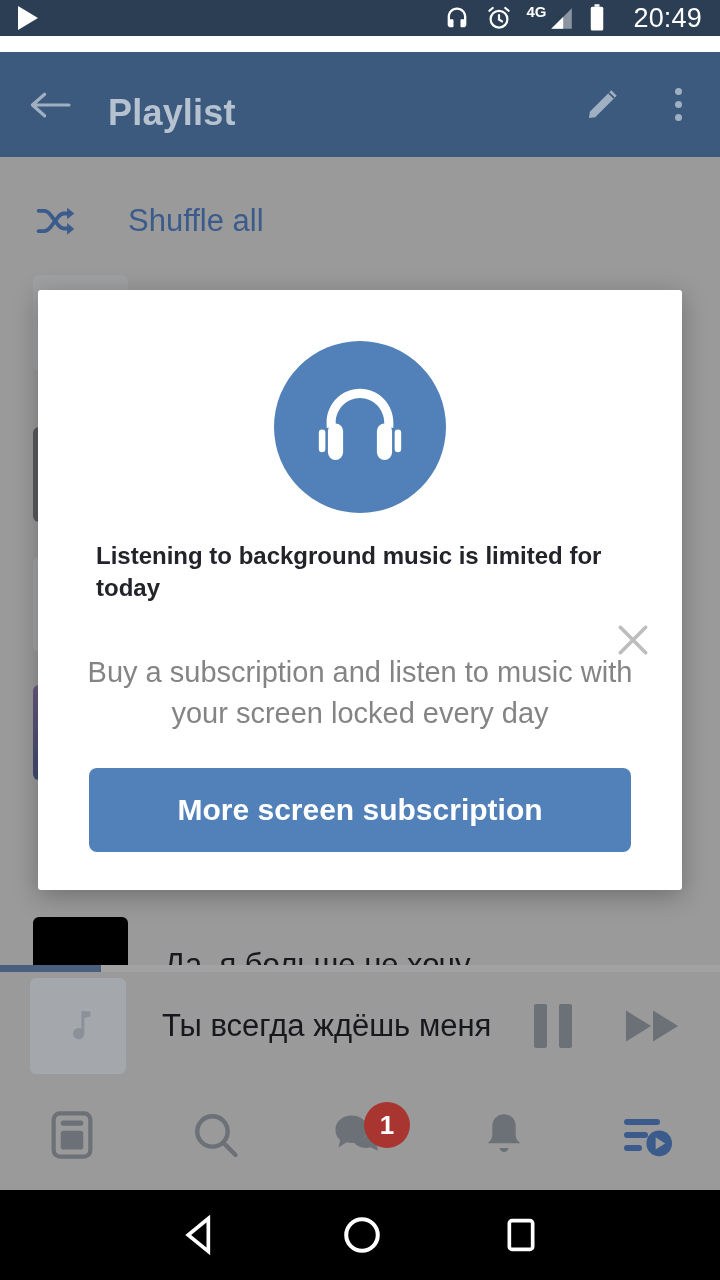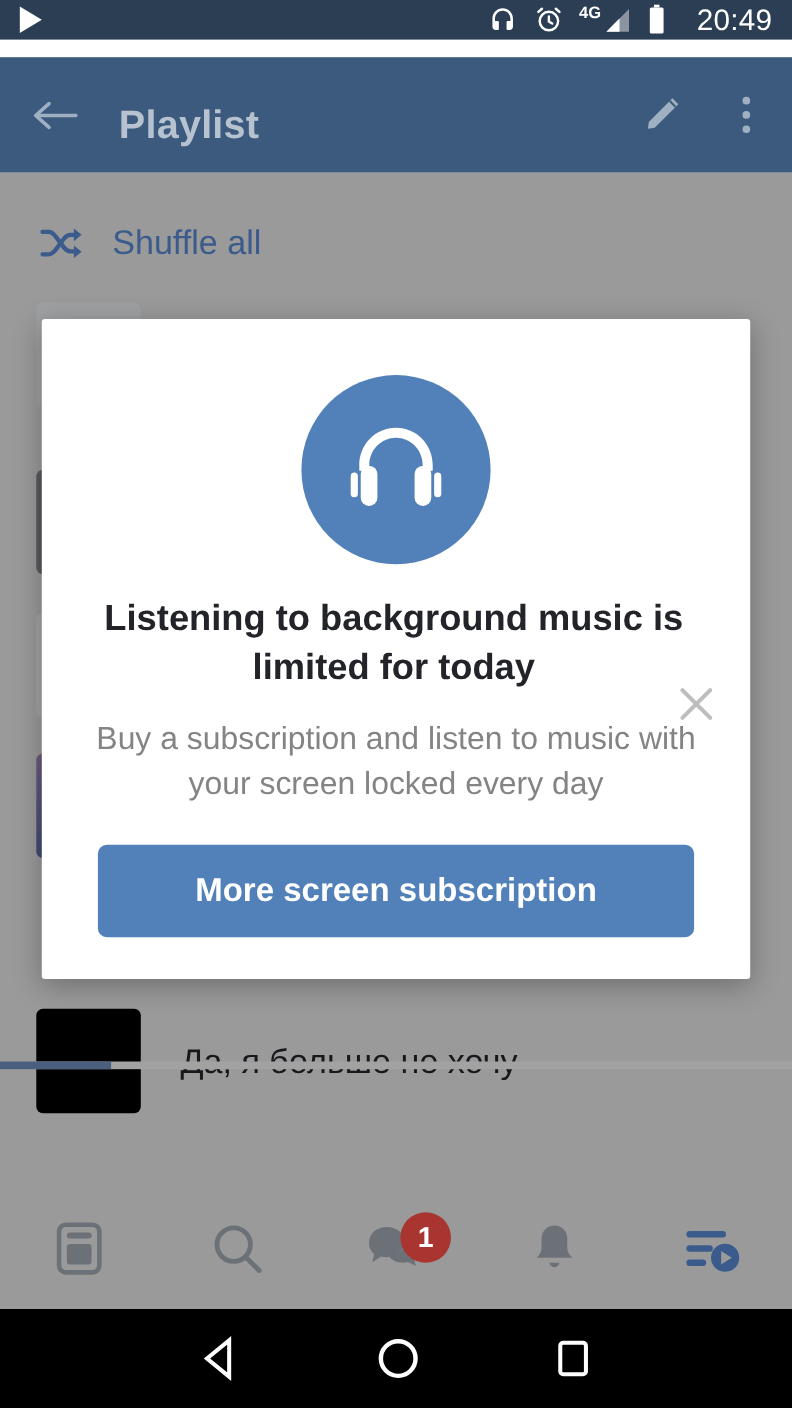--- a/index.html
+++ b/index.html
@@ -44,21 +44,21 @@
   
   .content{
     position:absolute; top:157px; left:0; width:720px; height:951px;
     background:#9a9a9a;
   }
   .shuffle-row{
     position:absolute; top:16px; left:0; width:720px; height:96px;
     display:flex; align-items:center; padding-left:36px;
   }
   .shuffle-label{
-    font-size:31px; color:#3a5b8b; margin-left:24px;
+    font-size:31px; color:#3a5b8b; margin-left:50px;
   }
   .track{
     position:absolute; left:33px; display:flex; align-items:center;
   }
   .art{ width:95px; height:95px; border-radius:6px; flex:none; }
   .track-title{
     font-size:31px; color:#16181c; margin-left:36px; white-space:nowrap;
   }
 
   
@@ -108,22 +108,22 @@
     width:46px;height:46px; display:flex;align-items:center;justify-content:center;
   }
   .dlg-icon-wrap{
     position:absolute; top:51px; left:0; width:644px; display:flex; justify-content:center;
   }
   .circle{
     width:172px;height:172px;border-radius:50%;background:#5181b8;
     display:flex;align-items:center;justify-content:center;
   }
   .dlg-title{
-    position:absolute; top:250px; left:44px; width:552px;
-    text-align:center; font-size:33px; font-weight:700; color:#222429; line-height:1.32;
+    position:absolute; top:250px; left:58px; width:552px;
+    text-align:left; font-size:24px; font-weight:700; color:#222429; line-height:1.32;
   }
   .dlg-body{
     position:absolute; top:362px; left:40px; width:564px;
     text-align:center; font-size:29px; color:#848484; line-height:1.42;
   }
   .dlg-btn{
     position:absolute; top:478px; left:51px; width:542px; height:84px;
     background:#5181b8; border:none; border-radius:8px;
     color:#ffffff; font-size:30px; font-weight:700;
     font-family:"Liberation Sans", sans-serif;
@@ -220,20 +220,38 @@
     <div class="track" style="top:760px">
       <span class="art" style="background:#000000"></span>
       <span class="track-title">Да, я больше не хочу</span>
     </div>
   </div>
 
   <div class="progress">
       <span style="width: 14%;"></span>
     </div>
 
+  <div class="miniplayer">
+    <span class="mini-art">
+      <svg width="40" height="44" viewBox="0 0 24 24">
+        <path fill="#8c9099" d="M14 3v10.6a3.4 3.4 0 1 0 1.8 3V7.4l3.7-1.3V3.3z"></path>
+      </svg>
+    </span>
+    <span class="mini-title">Ты всегда ждёшь меня</span>
+    <span class="mini-controls">
+      <span class="pause">
+          <i></i>
+          <i></i>
+        </span>
+      <svg width="58" height="40" viewBox="0 0 30 20">
+        <path fill="#6c7077" d="M1 2 14 10 1 18z"></path>
+        <path fill="#6c7077" d="M15 2 28 10 15 18z"></path>
+      </svg>
+    </span>
+  </div>
 
   <div class="bottomnav">
     <div class="navitem">
       <svg width="46" height="50" viewBox="0 0 22 24">
         <rect x="2.2" y="1.6" width="17.6" height="20.8" rx="3" fill="none" stroke="#6c7077" stroke-width="2"></rect>
         <rect x="5.6" y="5" width="10.8" height="2.6" rx="1.2" fill="#6c7077"></rect>
         <rect x="5.6" y="10" width="10.8" height="9" rx="1.4" fill="#6c7077"></rect>
       </svg>
     </div>
     <div class="navitem">

